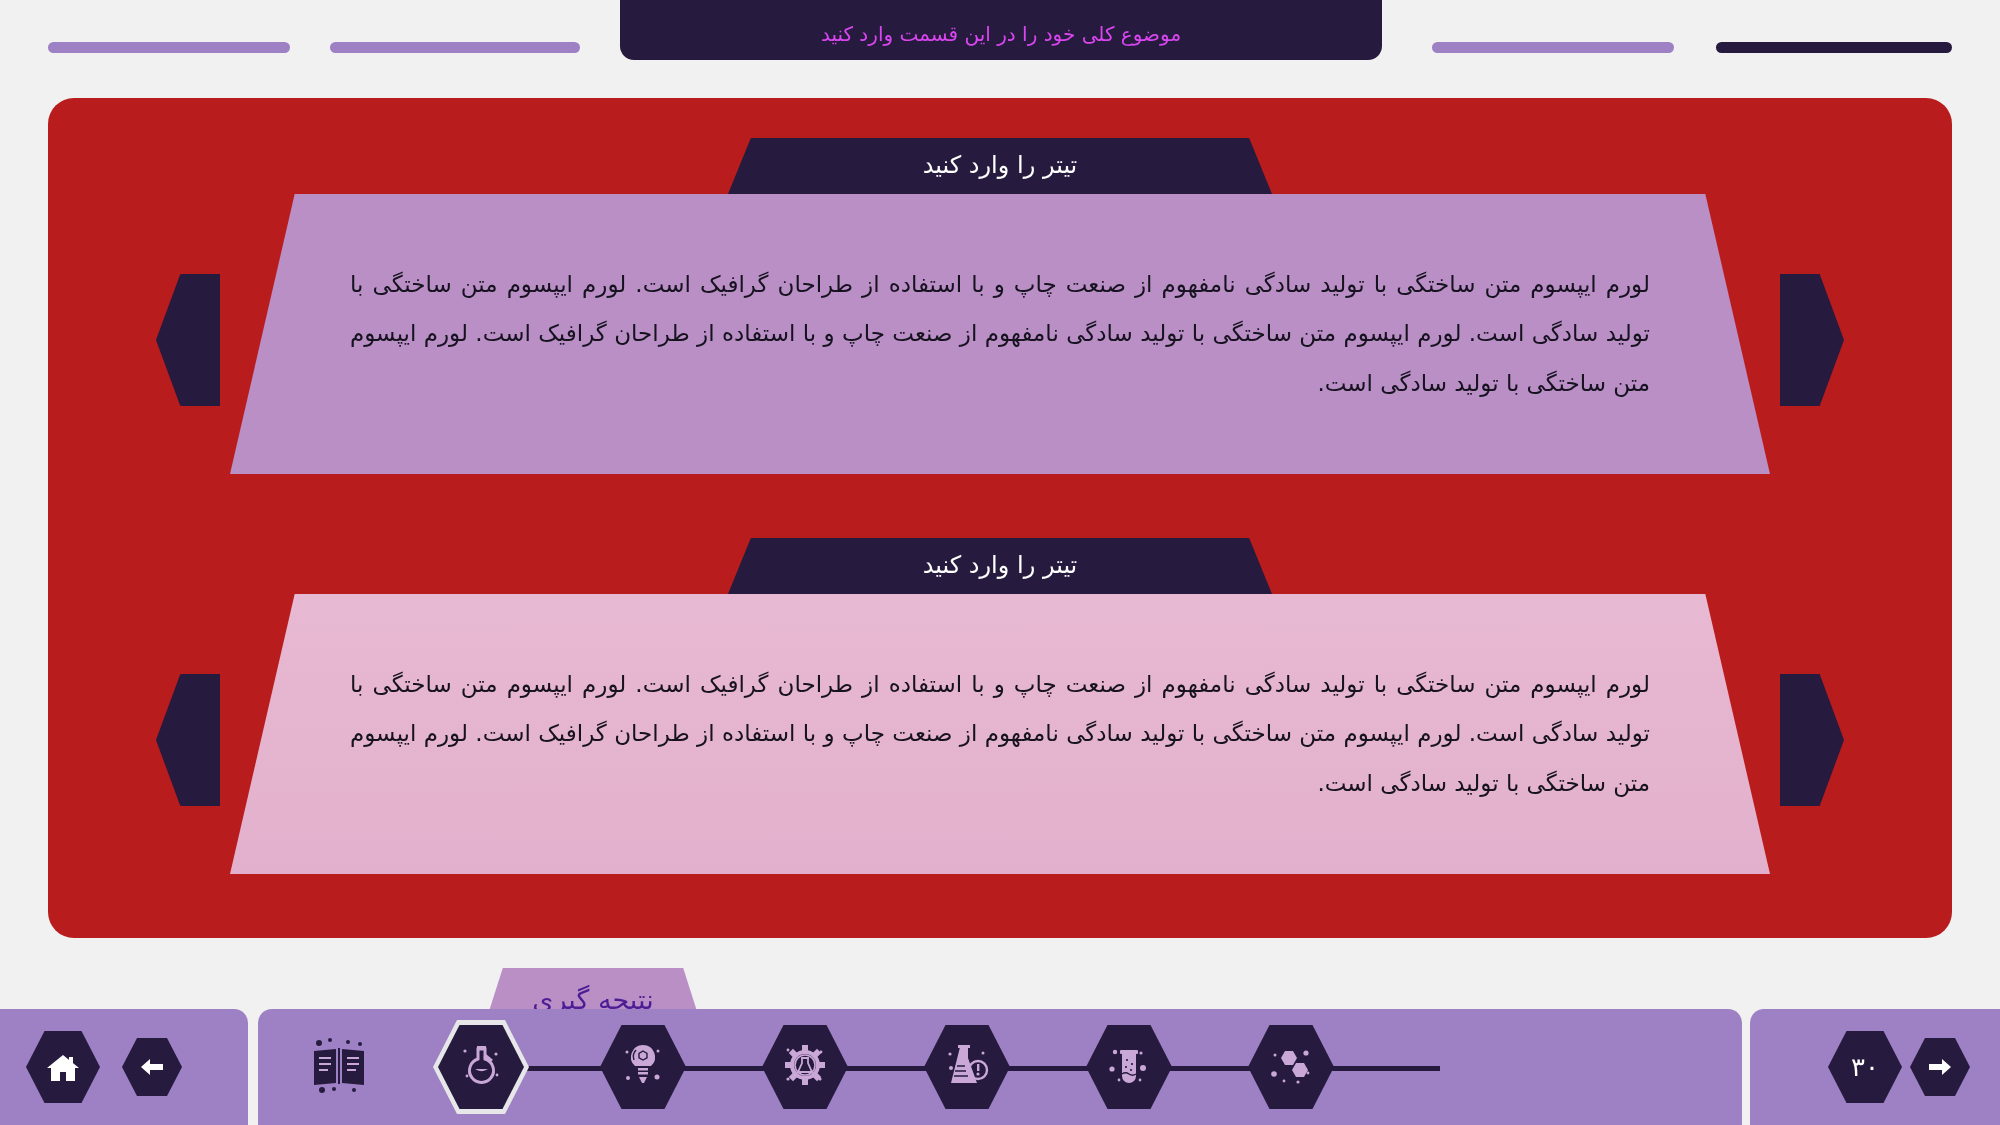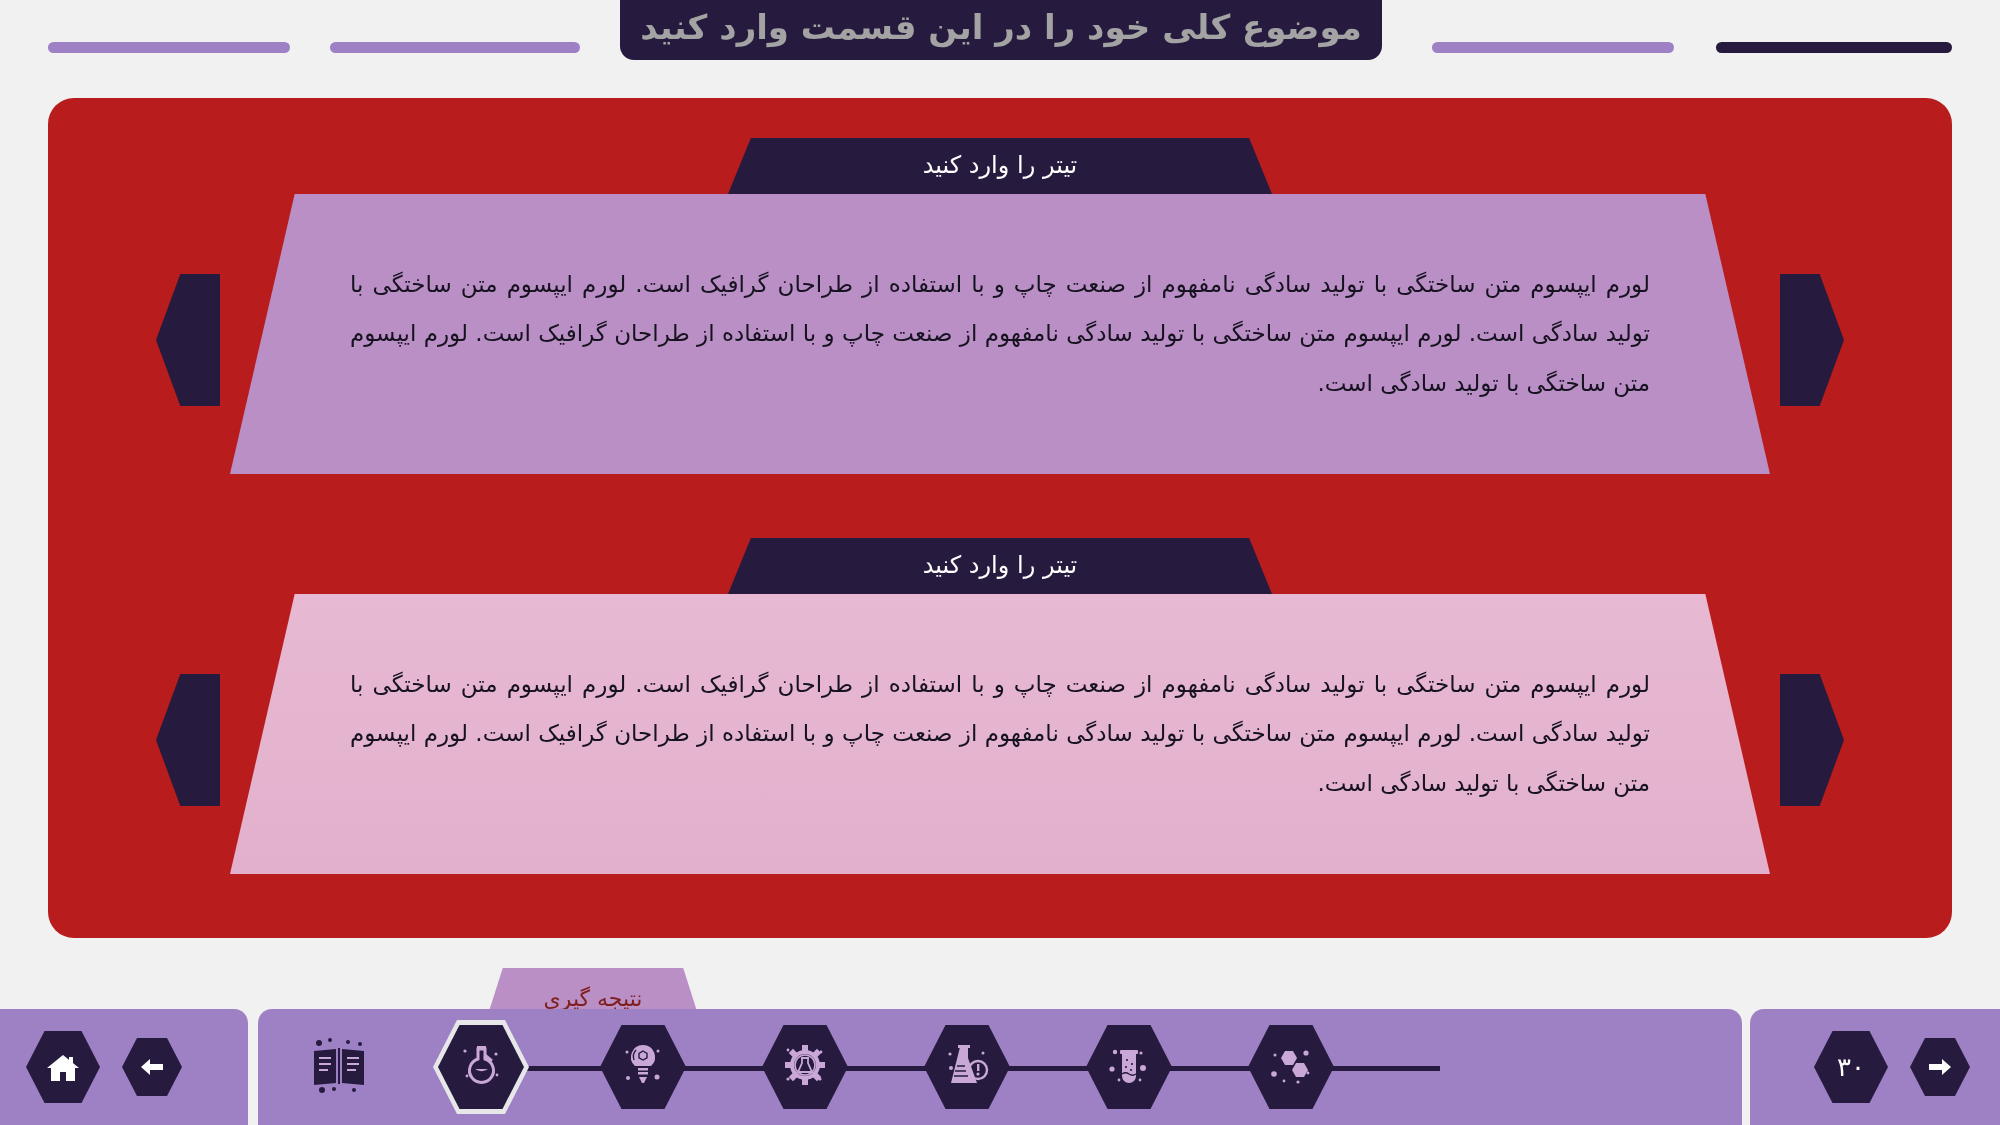--- a/index.html
+++ b/index.html
@@ -25,21 +25,21 @@
   
   .header-banner {
     position: absolute; top: -22px; left: 620px;
     width: 762px; height: 82px;
     background: #261b3e;
     border-radius: 0 0 14px 14px;
     display: flex; align-items: flex-end; justify-content: center;
     padding-bottom: 16px;
   }
   .header-banner .htext {
-    color: #a3a3a3; font-size: 34px; font-weight: 700;
+    color: #d946ef; font-size: 20px; font-weight: 400;
     letter-spacing: .2px; line-height: 1;
   }
 
   
   .card {
     position: absolute; top: 98px; left: 48px;
     width: 1904px; height: 840px;
     background: #b91c1c;
     border-radius: 26px;
   }
@@ -83,34 +83,34 @@
   }
 
   
   .conclusion-tab {
     position: absolute; top: 968px; left: 483px;
     width: 220px; height: 62px;
     background: #b98fc6;
     clip-path: polygon(9% 0, 91% 0, 100% 100%, 0 100%);
     display: flex; align-items: center; justify-content: center;
   }
-  .conclusion-tab .ctext { color: #7f1d1d; font-size: 22px; line-height: 1; }
+  .conclusion-tab .ctext { color: #4c1d95; font-size: 27px; line-height: 1; }
 
   
   .bottom-left, .bottom-right, .bottom-center {
     position: absolute; bottom: 0; height: 116px;
     background: #9d81c4; border-radius: 14px 14px 0 0;
   }
   .bottom-left  { left: 0;   width: 248px; border-radius: 0 14px 0 0; }
   .bottom-right { right: 0;  width: 250px; border-radius: 14px 0 0 0; }
   .bottom-center{ left: 258px; width: 1484px; }
 
   .nav-group { position: absolute; top: 22px; display: flex; align-items: center; }
   .bottom-left  .nav-group { left: 26px;  gap: 22px; }
-  .bottom-right .nav-group { right: 30px; gap: 22px; flex-direction: row-reverse; }
+  .bottom-right .nav-group { right: 30px; gap: 8px; flex-direction: row-reverse; }
 
   .hex-btn {
     background: #261b3e;
     display: flex; align-items: center; justify-content: center;
     clip-path: polygon(25% 0, 75% 0, 100% 50%, 75% 100%, 25% 100%, 0 50%);
   }
   .hex-sm { width: 60px; height: 58px; }
   .hex-md { width: 74px; height: 72px; }
   .hex-btn svg { display: block; }
   .page-num { color: #fff; font-size: 26px; line-height: 1; }

